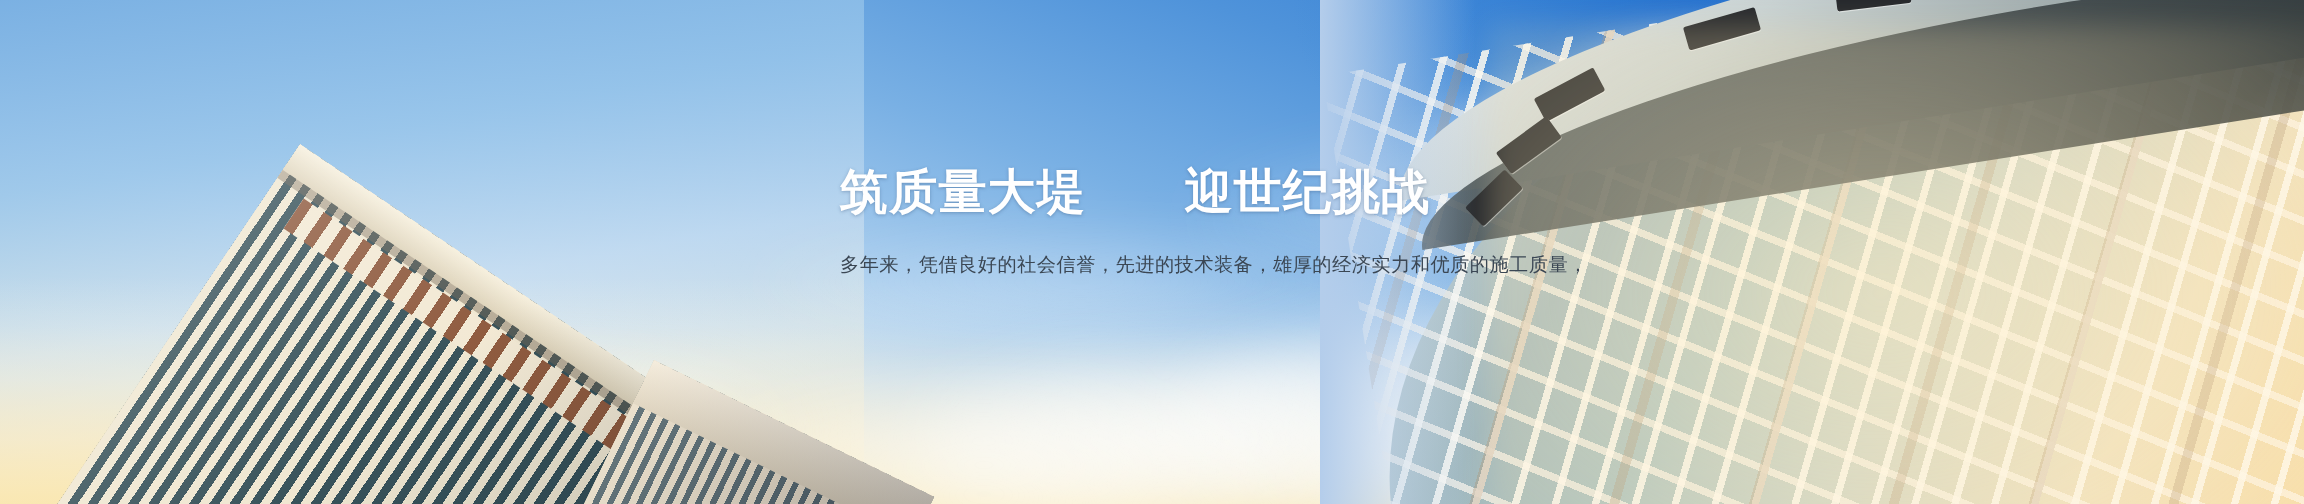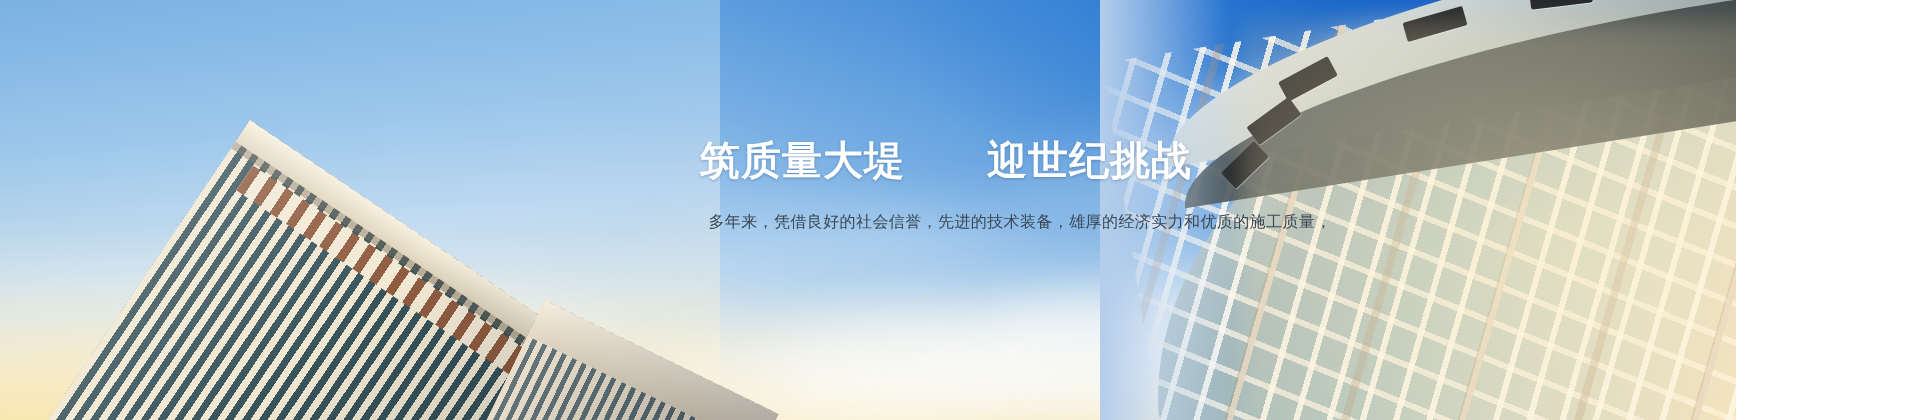--- a/index.html
+++ b/index.html
@@ -1,20 +1,20 @@
 <!DOCTYPE html>
 <html><head>
 <meta charset="utf-8">
 <style>
   html,body{margin:0;padding:0;background:#ffffff;}
   body{font-family:"Liberation Sans","DejaVu Sans",sans-serif;}
 
   .banner{
     position:relative;
-    width:1736px;height:420px;
+    width:1920px;height:420px;
     overflow:hidden;
   }
 
   
   .sky-base{
     position:absolute;inset:0;
     background:linear-gradient(200deg,
         #1565c8 0%,
         #2f7bd4 14%,
         #4f93da 30%,
@@ -246,21 +246,21 @@
     white-space:pre;
     text-shadow:0 1px 3px rgba(40,70,110,0.35);
   }
   .sub{
     margin:24px 0 0 0;
     font-size:16px;
     line-height:1.85;
     color:#3b4754;
     letter-spacing:.4px;
   }
-  .sub div{white-space:pre;text-align:center;}
+  .sub div{white-space:pre;}
 </style>
 </head>
 <body>
 
 <div class="banner">
 
   <div class="sky-base"></div>
   <div class="sky-left-wash"></div>
   <div class="sky-deep-topright"></div>
   <div class="sky-warm-bottom"></div>

